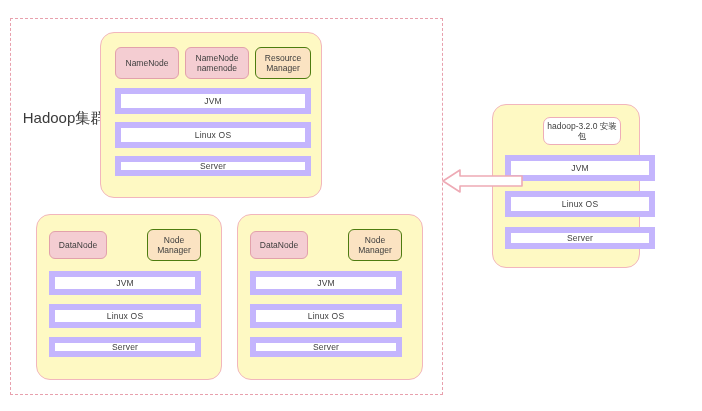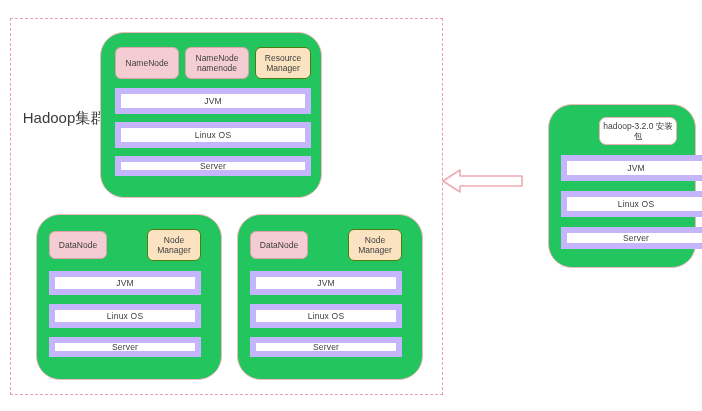--- a/index.html
+++ b/index.html
@@ -38,22 +38,22 @@
     line-height: 12px;
     white-space: nowrap;
     margin-top: 36px;
   }
 
   
   .node-box {
     position: absolute;
     box-sizing: border-box;
     border: 1.4px solid #f2b6bd;
-    border-radius: 24px;
-    background: #22c55e;
+    border-radius: 14px;
+    background: #fef9c3;
   }
 
   
   .layer {
     position: absolute;
     box-sizing: border-box;
     border: 6px solid #c4b5fd;
     background: #ffffff;
     display: flex;
     align-items: center;
@@ -144,21 +144,21 @@
 
     <div class="chip yellow" style="left:110px; top:14px; width:54px; height:32px;">Node Manager</div>
 
     <div class="layer" style="left:12px; top:56px; width:152px; height:24px;">JVM</div>
 
     <div class="layer" style="left:12px; top:89px; width:152px; height:24px;">Linux OS</div>
 
     <div class="layer" style="left:12px; top:122px; width:152px; height:20px;">Server</div>
   </div>
 
-  <div class="node-box" style="left:548px; top:104px; width:148px; height:164px;">
+  <div class="node-box" style="left:492px; top:104px; width:148px; height:164px;">
 
     <div class="chip outline" style="left:50px; top:12px; width:78px; height:28px;">hadoop-3.2.0 安装包</div>
 
     <div class="layer" style="left:12px; top:50px; width:150px; height:26px;">JVM</div>
 
     <div class="layer" style="left:12px; top:86px; width:150px; height:26px;">Linux OS</div>
 
     <div class="layer" style="left:12px; top:122px; width:150px; height:22px;">Server</div>
   </div>
 

